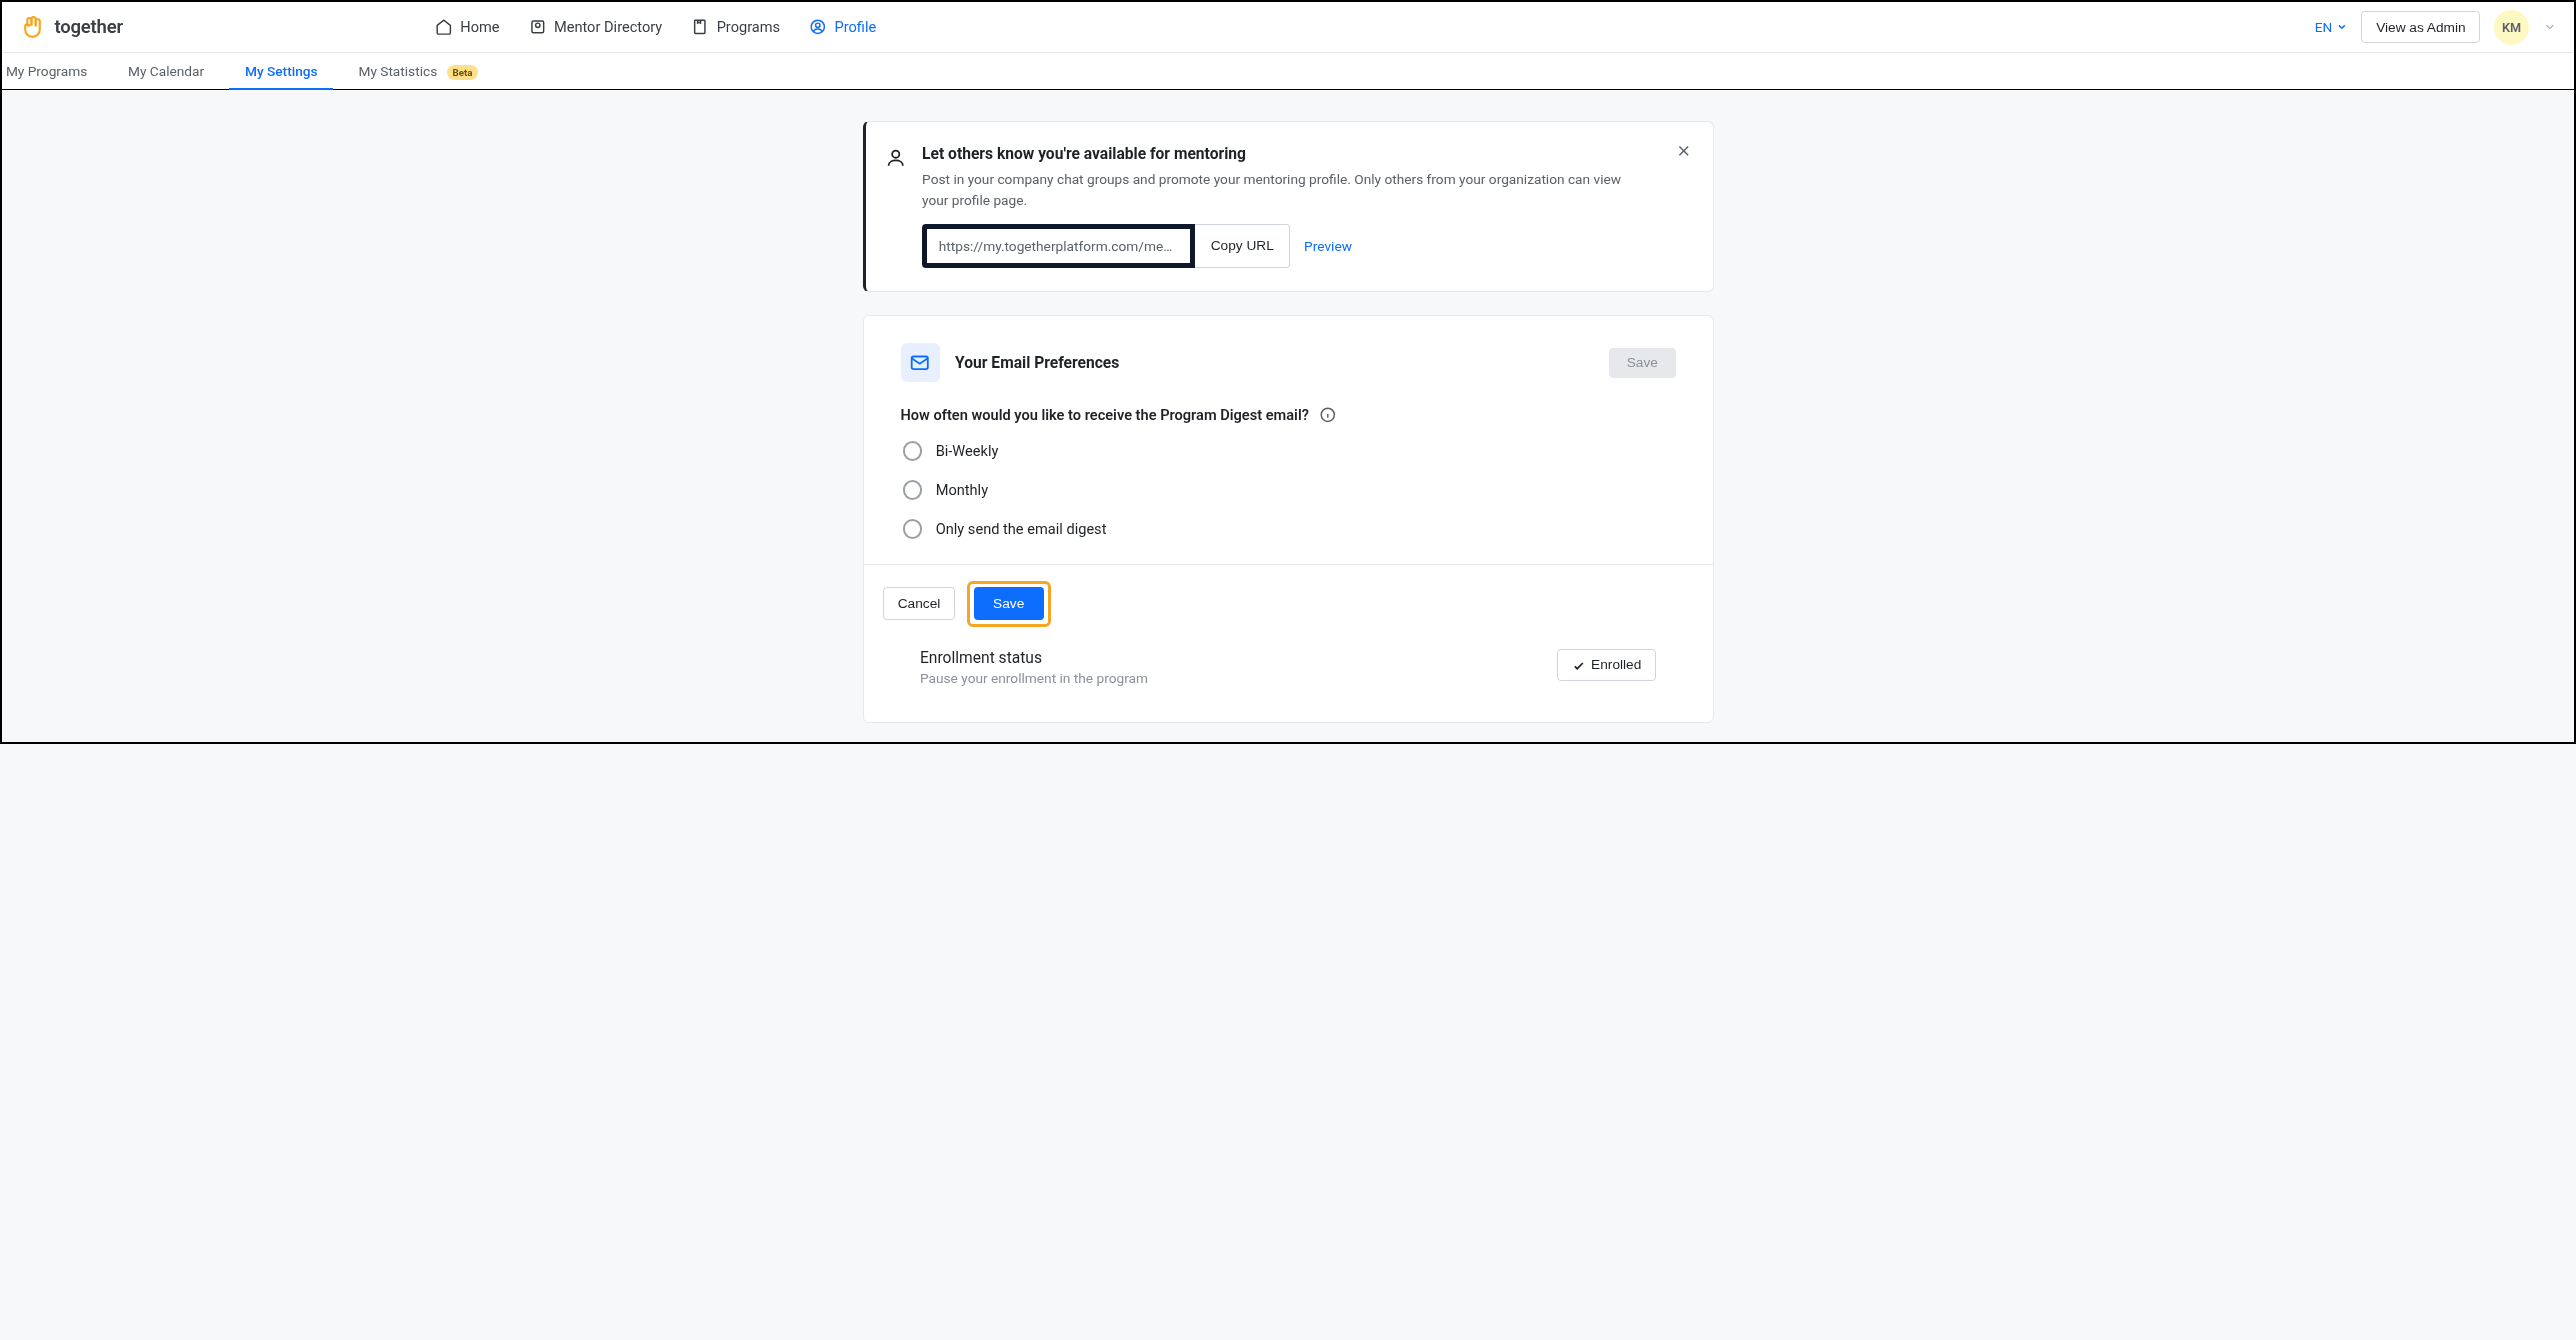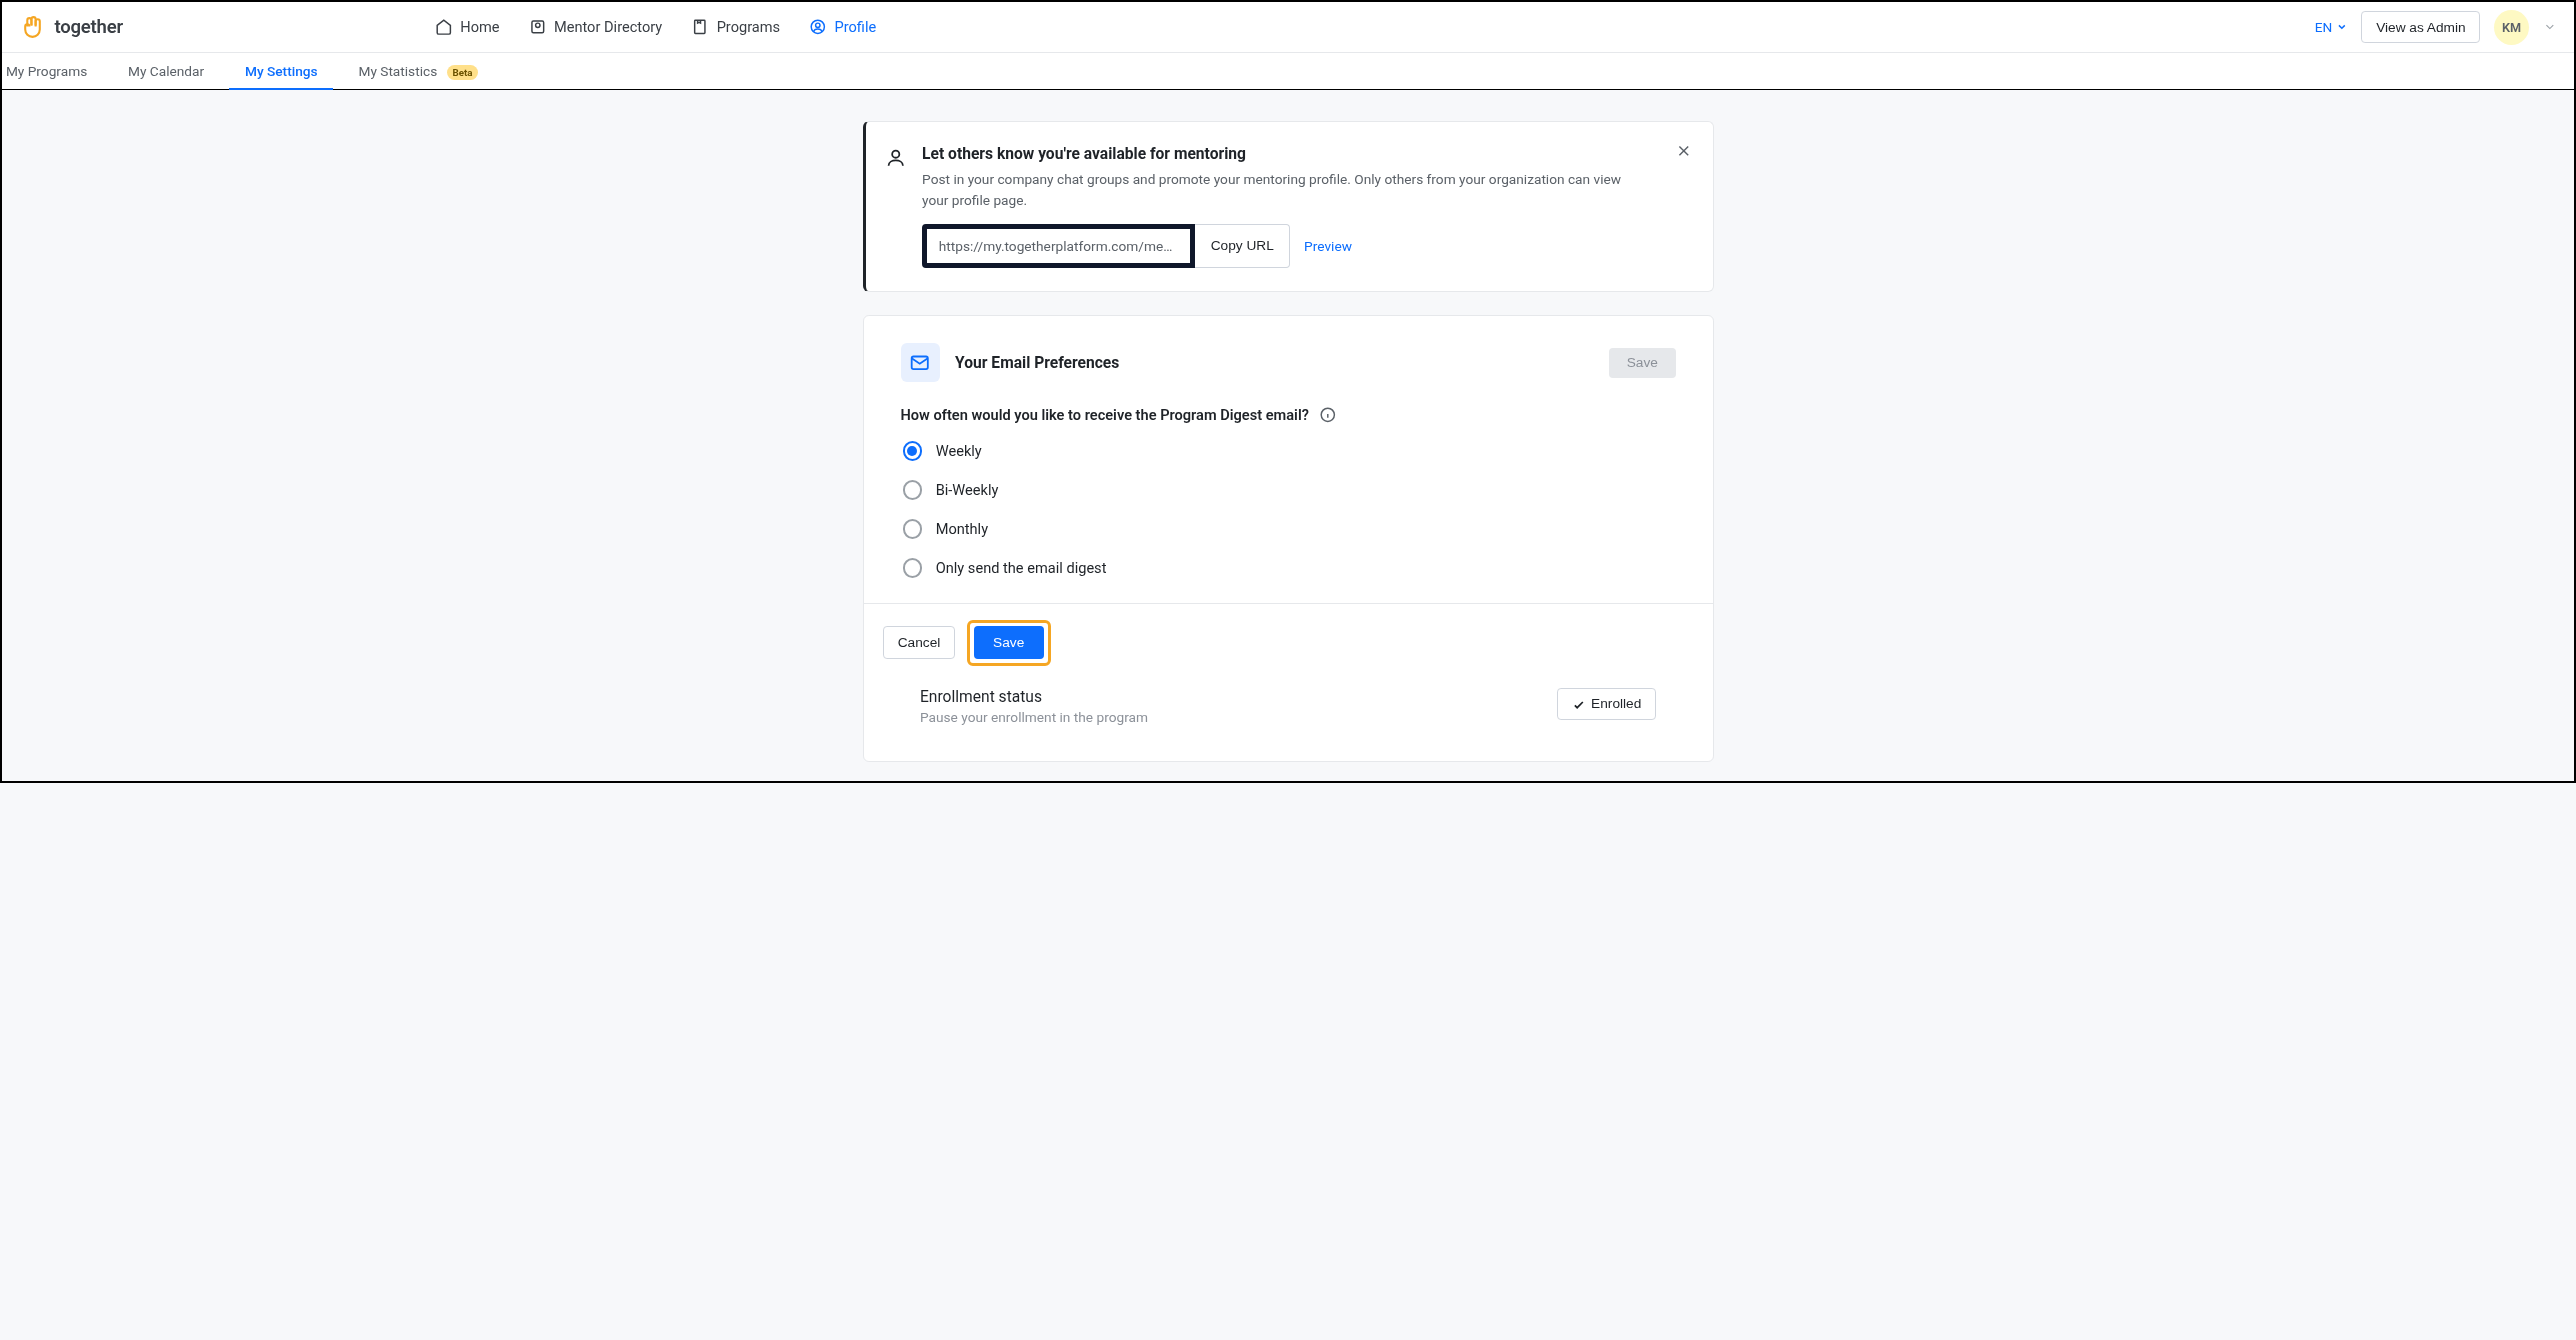--- a/index.html
+++ b/index.html
@@ -230,26 +230,20 @@
 
       <div class="question-row">
         <div class="question">How often would you like to receive the Program Digest email?</div>
         <svg class="info-icon" width="17.6" height="17.6" viewBox="0 0 24 24" fill="none" stroke="#5b6168" stroke-width="2">
             <circle cx="12" cy="12" r="9"></circle>
             <path d="M12 8h.01M11 12h1v4"></path>
           </svg>
       </div>
 
       <div class="radio-list">
-        <label class="radio-item selected">
-          <span class="radio-outer">
-              <span class="radio-inner"></span>
-            </span>
-          <span>Weekly</span>
-        </label>
         <label class="radio-item">
           <span class="radio-outer"></span>
           <span>Bi-Weekly</span>
         </label>
         <label class="radio-item">
           <span class="radio-outer"></span>
           <span>Monthly</span>
         </label>
         <label class="radio-item">
           <span class="radio-outer"></span>

